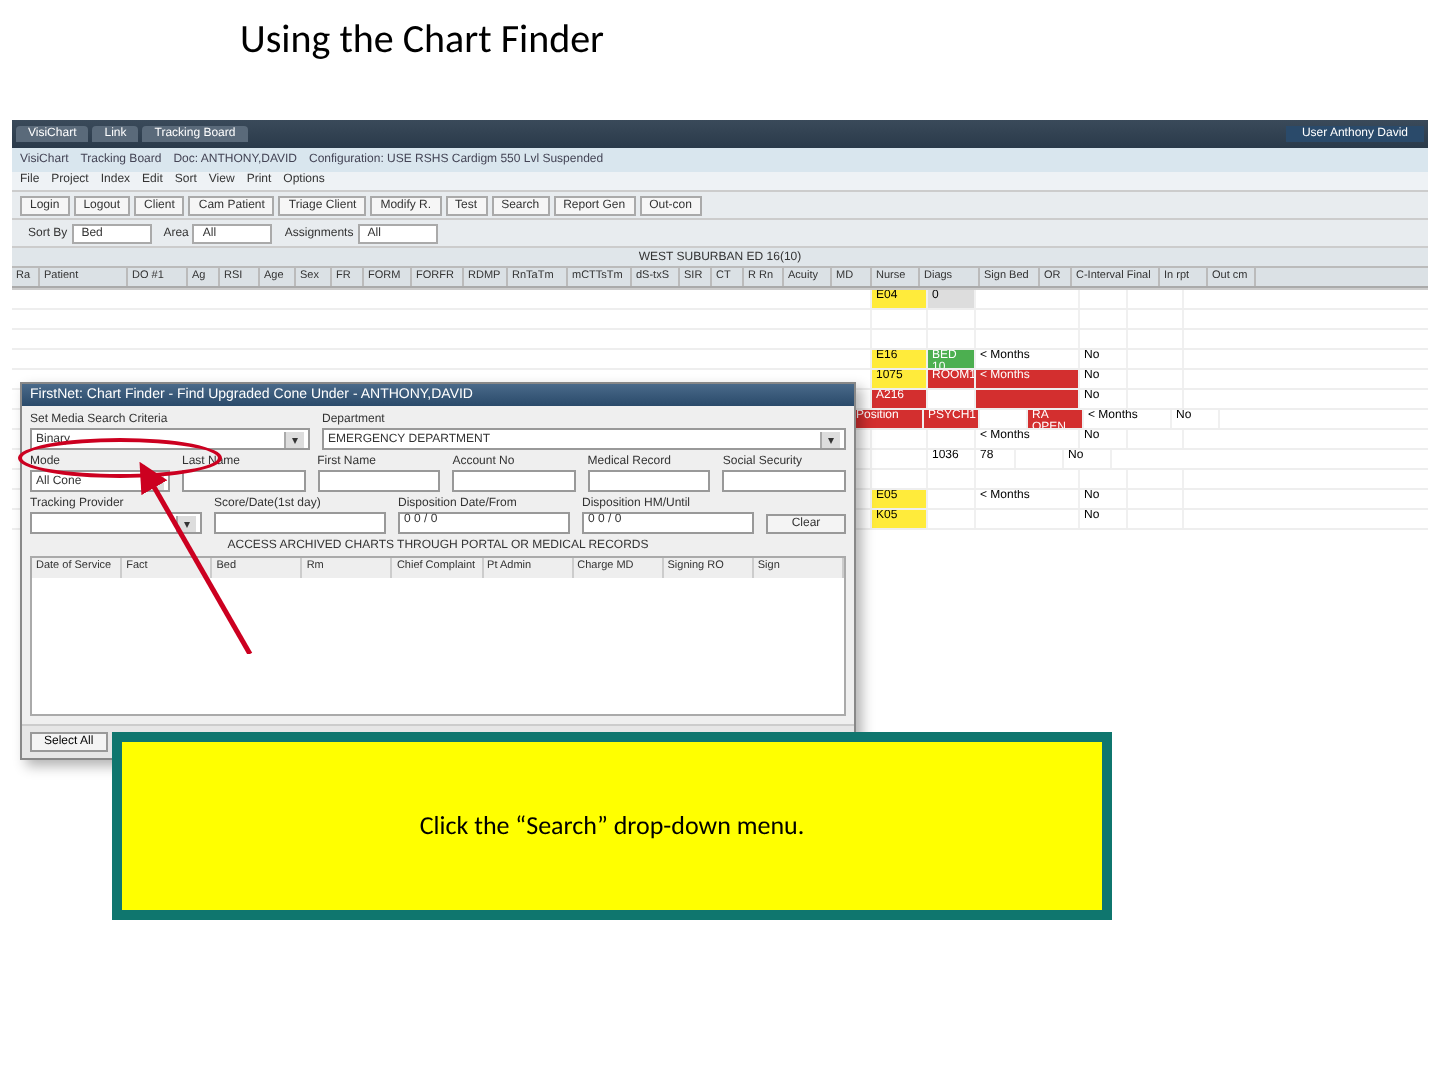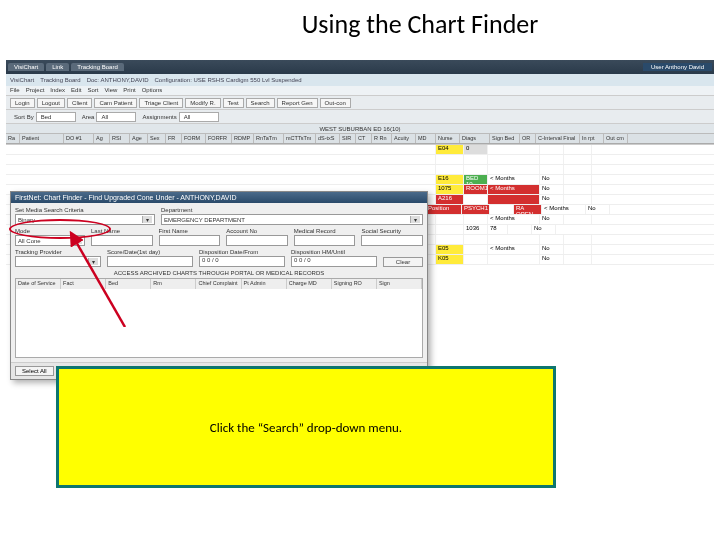--- a/index.html
+++ b/index.html
@@ -5,24 +5,23 @@
   * { box-sizing: border-box; margin: 0; padding: 0; }
   body {
     width: 720px; height: 540px;
     font-family: Arial, sans-serif;
     background: #fff;
     position: relative;
     overflow: hidden;
     font-size: 7px;
   }
   .slide-title {
-    font-size: 26px;
+    font-size: 20px;
     font-weight: 400;
     font-family: Calibri, Arial, sans-serif;
-    text-align: center;
     padding: 8px 0 4px 120px;
     color: #000;
     width: 100%;
   }
   .app-frame {
     position: absolute;
     top: 60px; left: 6px; right: 6px;
     height: 340px;
     background: #f2f2f2;
   }
@@ -153,23 +152,23 @@
   .arrow-ann {
     position:absolute;
     top: 24px; left: 54px;
     width: 70px; height: 100px;
     pointer-events:none;
   }
   
   .instruction {
     position:absolute;
     left: 56px; top: 366px;
-    width: 500px; height: 122px;
+    width: 500px; height: 94px;
     background: #ffff00;
-    border: 3px solid #0f766e;
+    border: 5px solid #0f766e;
     display:flex; align-items:center; justify-content:center;
     font-size: 13px;
     font-family: Calibri, Arial, sans-serif;
     color:#000;
     z-index: 50;
   }.c20{width:20px}.c24{width:24px}.c28{width:28px}
   .c36{width:36px}.c44{width:44px}.c52{width:52px}
 </style>
 </head>
 <body>

